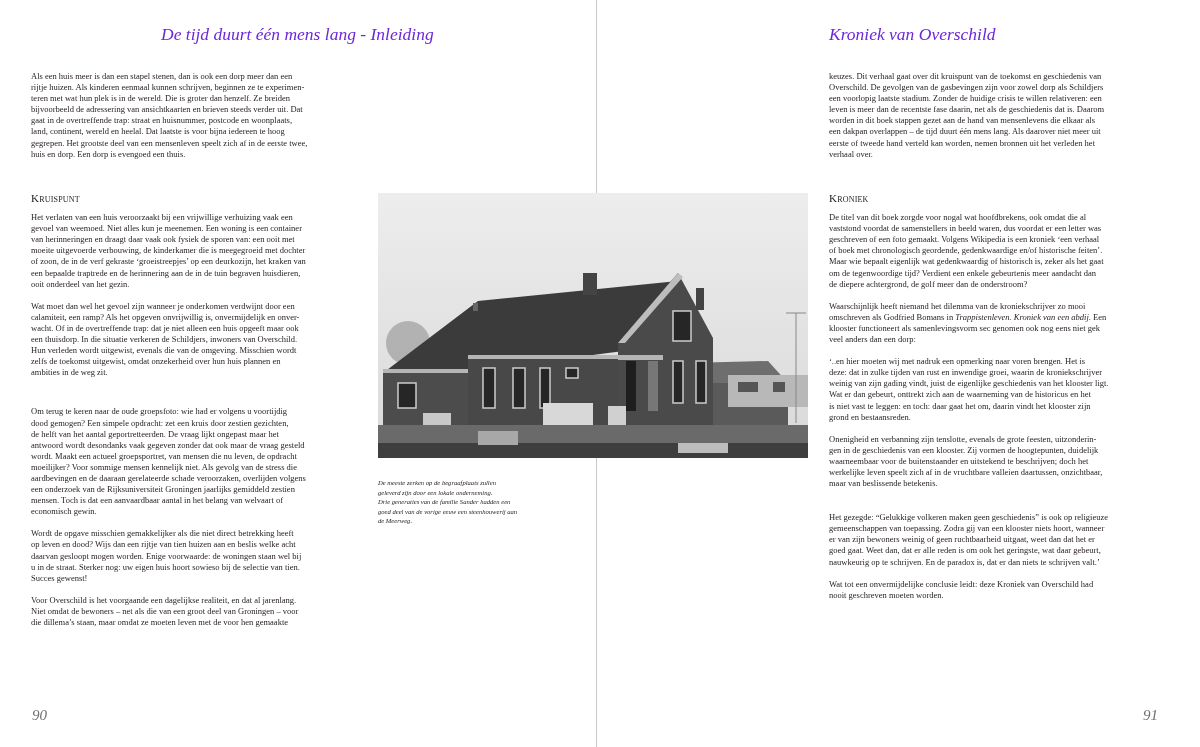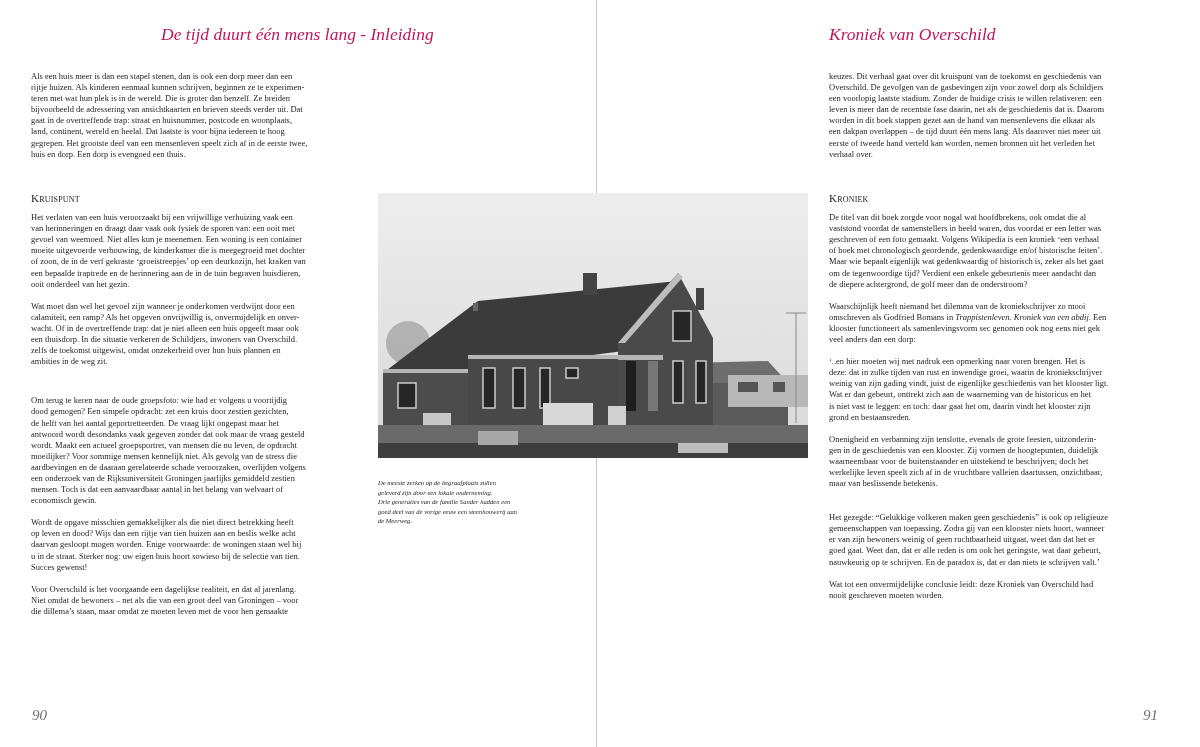--- a/index.html
+++ b/index.html
@@ -4,21 +4,21 @@
 <style>
   html, body { margin: 0; padding: 0; }
   body {
     width: 1200px; height: 747px; background: #ffffff; position: relative; overflow: hidden;
     font-family: "Liberation Serif", "DejaVu Serif", serif; color: #2a2326;
   }
   .spread-divider {
     position: absolute; left: 596px; top: 0; width: 1px; height: 747px; background: #c9c9c9;
   }
   .running-head {
-    position: absolute; top: 24px; font-style: italic; font-size: 17.5px; color: #be185d; white-space: nowrap;
+    position: absolute; top: 24px; font-style: italic; font-size: 17.5px; color: #6d28d9; white-space: nowrap;
   }
   .running-head.left { left: 161px; }
   .running-head.right { left: 829px; }
   .text-block {
     position: absolute; font-size: 8.5px; line-height: 11.1px; color: #2a2326;
   }
   .text-block p { margin: 0 0 11px 0; }
   .text-block p.line { margin: 0; white-space: nowrap; }
   .col-left { left: 31px; width: 334px; }
   .col-right { left: 829px; width: 340px; }
@@ -56,32 +56,33 @@
   <p class="line">gaat in de overtreffende trap: straat en huisnummer, postcode en woonplaats,</p>
   <p class="line">land, continent, wereld en heelal. Dat laatste is voor bijna iedereen te hoog</p>
   <p class="line">gegrepen. Het grootste deel van een mensenleven speelt zich af in de eerste twee,</p>
   <p class="line">huis en dorp. Een dorp is evengoed een thuis.</p>
 </div>
 
 <div class="text-block col-left" style="top:193px;">
   <div class="section-heading">Kruispunt</div>
   <div style="margin-bottom:11px;">
     <p class="line">Het verlaten van een huis veroorzaakt bij een vrijwillige verhuizing vaak een</p>
+    <p class="line">gevoel van weemoed. Niet alles kun je meenemen. Een woning is een container</p>
     <p class="line">van herinneringen en draagt daar vaak ook fysiek de sporen van: een ooit met</p>
-    <p class="line">gevoel van weemoed. Niet alles kun je meenemen. Een woning is een container</p>
     <p class="line">moeite uitgevoerde verbouwing, de kinderkamer die is meegegroeid met dochter</p>
     <p class="line">of zoon, de in de verf gekraste ‘groeistreepjes’ op een deurkozijn, het kraken van</p>
     <p class="line">een bepaalde traptrede en de herinnering aan de in de tuin begraven huisdieren,</p>
     <p class="line">ooit onderdeel van het gezin.</p>
   </div>
   <div style="margin-bottom:28px;">
     <p class="line">Wat moet dan wel het gevoel zijn wanneer je onderkomen verdwijnt door een</p>
     <p class="line">calamiteit, een ramp? Als het opgeven onvrijwillig is, onvermijdelijk en onver-</p>
     <p class="line">wacht. Of in de overtreffende trap: dat je niet alleen een huis opgeeft maar ook</p>
     <p class="line">een thuisdorp. In die situatie verkeren de Schildjers, inwoners van Overschild.</p>
+    <p class="line">Hun verleden wordt uitgewist, evenals die van de omgeving. Misschien wordt</p>
     <p class="line">zelfs de toekomst uitgewist, omdat onzekerheid over hun huis plannen en</p>
     <p class="line">ambities in de weg zit.</p>
   </div>
   <div style="margin-bottom:11px;">
     <p class="line">Om terug te keren naar de oude groepsfoto: wie had er volgens u voortijdig</p>
     <p class="line">dood gemogen? Een simpele opdracht: zet een kruis door zestien gezichten,</p>
     <p class="line">de helft van het aantal geportretteerden. De vraag lijkt ongepast maar het</p>
     <p class="line">antwoord wordt desondanks vaak gegeven zonder dat ook maar de vraag gesteld</p>
     <p class="line">wordt. Maakt een actueel groepsportret, van mensen die nu leven, de opdracht</p>
     <p class="line">moeilijker? Voor sommige mensen kennelijk niet. Als gevolg van de stress die</p>

